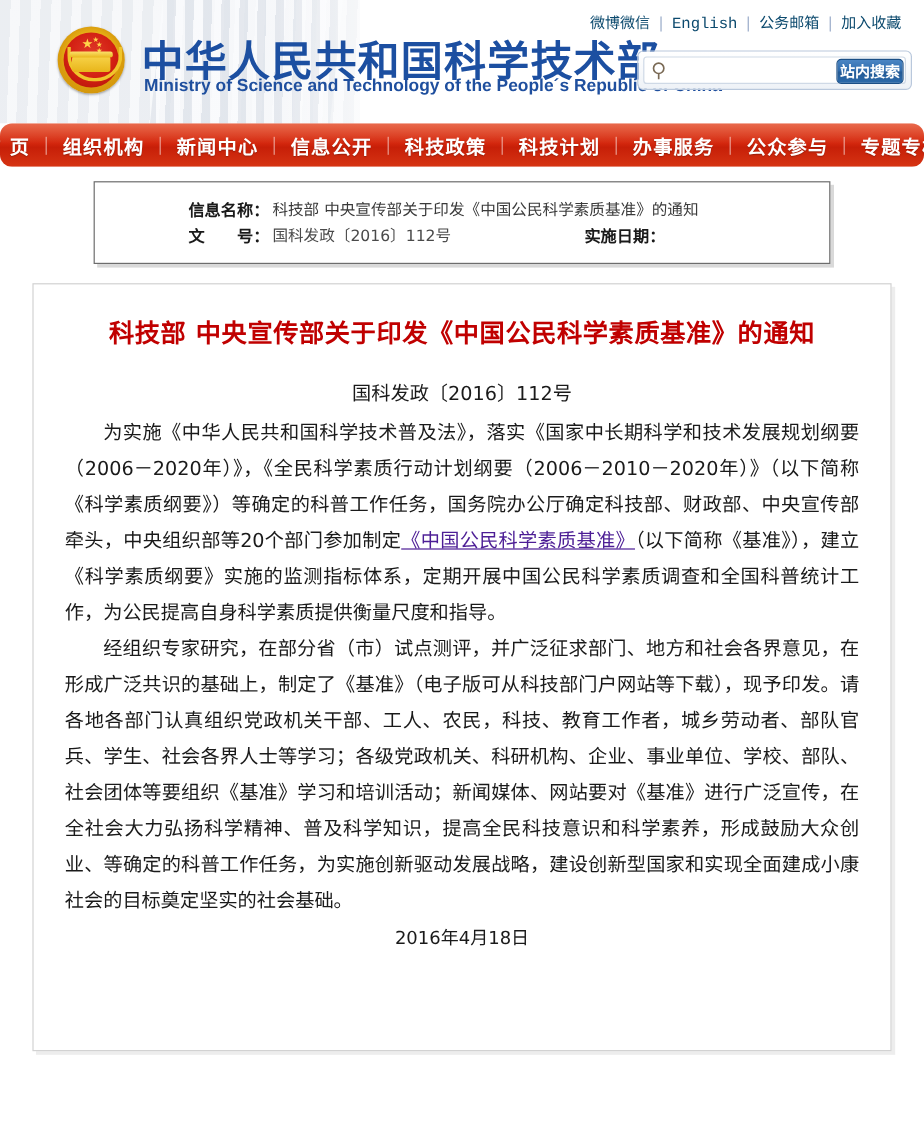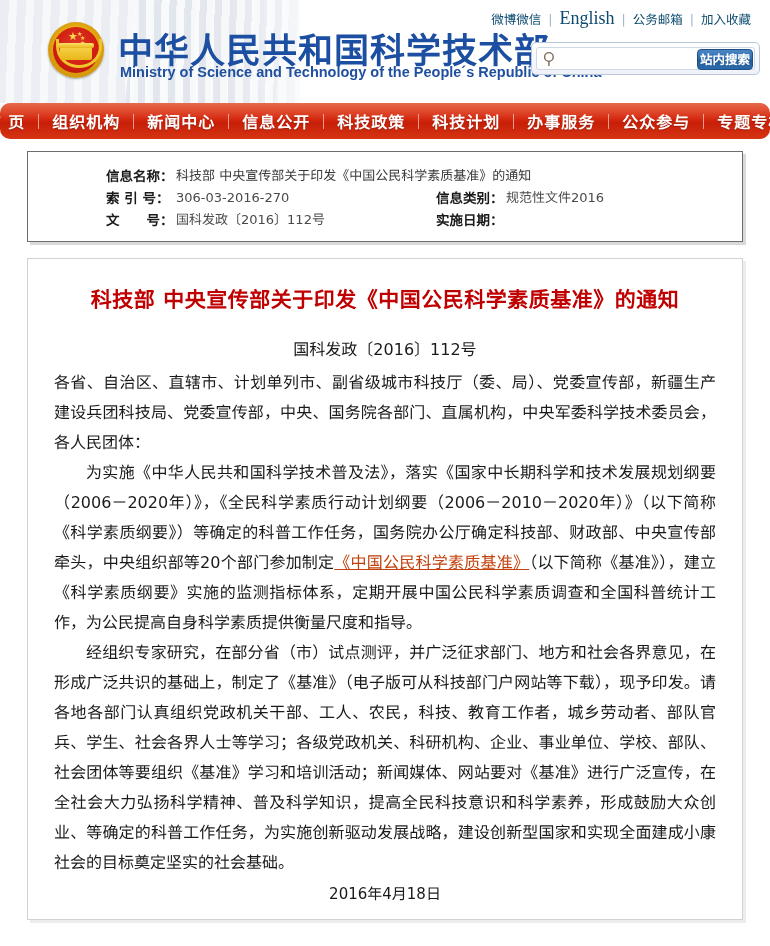--- a/index.html
+++ b/index.html
@@ -119,21 +119,21 @@
     right: 12px; top: 8px;
     font-size: 12.5px;
     color: #14387a;
     white-space: nowrap;
   }
   .util-links a {
     color: #0c4a6e;
     text-decoration: none;
     padding: 0 7px;
   }
-  .util-links .en { font-family: Liberation Serif, serif; font-size:18px; }
+  .util-links .en { font-family: Liberation Mono, monospace; font-size:13px; }
   .util-links .sep { color: #9fb0cc; }
 
   
   .search-wrap {
     position: absolute;
     right: 10px; top: 42px;
     width: 229px; height: 33px;
     background: linear-gradient(180deg,#ffffff 0%, #eef2f7 100%);
     border: 1px solid #b9c8dc;
     border-radius: 5px;
@@ -225,21 +225,21 @@
   .page-body {
     position: relative;
     width: 770px;
     padding-top: 12px;
     background: #ffffff;
   }
 
   .meta-box {
     position: relative;
     margin: 0 auto;
-    width: 716px;
+    width: 614px;
     box-sizing: border-box;
     border: 1px solid #6d6d6d;
     background: #ffffff;
     padding: 13px 0 10px 0;
     box-shadow: 3px 3px 0 #d9d9d9;
   }
   .meta-row {
     position: relative;
     height: 22px;
     font-size: 13.5px;
@@ -295,21 +295,21 @@
     font-size: 16px;
     line-height: 30px;
     color: #1a1a1a;
     margin: 0;
     text-align: justify;
     text-justify: inter-ideograph;
     font-family: "DejaVu Sans", sans-serif;
   }
   .doc-p.indent { text-indent: 2em; }
   .doc-p a {
-    color: #c2410c;
+    color: #4c1d95;
     text-decoration: underline;
     margin-top: 29px;
   }
   .sign-line {
     text-align: center;
     font-size: 16px;
     color: #1a1a1a;
     margin-top: 8px;
     letter-spacing: 1px;
   }
@@ -416,35 +416,28 @@
 </nav>
 
 <div class="page-body">
 
   <div class="meta-box">
     <div class="meta-row">
       <span class="meta-label col1-label">信息名称：</span>
       <span class="meta-value col1-value title-val">科技部 中央宣传部关于印发《中国公民科学素质基准》的通知</span>
     </div>
     <div class="meta-row">
-      <span class="meta-label col1-label">索 引 号：</span>
-      <span class="meta-value col1-value">306-03-2016-270</span>
-      <span class="meta-label col2-label">信息类别：</span>
-      <span class="meta-value col2-value">规范性文件2016</span>
-    </div>
-    <div class="meta-row">
       <span class="meta-label col1-label">文　　号：</span>
       <span class="meta-value col1-value">国科发政〔2016〕112号</span>
       <span class="meta-label col2-label">实施日期：</span>
       <span class="meta-value col2-value"></span>
     </div>
   </div>
 
   <div class="doc-box">
     <h1 class="doc-title">科技部 中央宣传部关于印发《中国公民科学素质基准》的通知</h1>
     <div class="doc-number">国科发政〔2016〕112号</div>
-    <p class="doc-p">各省、自治区、直辖市、计划单列市、副省级城市科技厅（委、局）、党委宣传部，新疆生产建设兵团科技局、党委宣传部，中央、国务院各部门、直属机构，中央军委科学技术委员会，各人民团体：</p>
     <p class="doc-p indent"><span>为实施《中华人民共和国科学技术普及法》，落实《国家中长期科学和技术发展规划纲要（2006－2020年）》，《全民科学素质行动计划纲要（2006－2010－2020年）》（以下简称《科学素质纲要》）等确定的科普工作任务，国务院办公厅确定科技部、财政部、中央宣传部牵头，中央组织部等20个部门参加制定</span><a href="#">《中国公民科学素质基准》</a><span>（以下简称《基准》），建立《科学素质纲要》实施的监测指标体系，定期开展中国公民科学素质调查和全国科普统计工作，为公民提高自身科学素质提供衡量尺度和指导。</span></p>
     <p class="doc-p indent">经组织专家研究，在部分省（市）试点测评，并广泛征求部门、地方和社会各界意见，在形成广泛共识的基础上，制定了《基准》（电子版可从科技部门户网站等下载），现予印发。请各地各部门认真组织党政机关干部、工人、农民，科技、教育工作者，城乡劳动者、部队官兵、学生、社会各界人士等学习；各级党政机关、科研机构、企业、事业单位、学校、部队、社会团体等要组织《基准》学习和培训活动；新闻媒体、网站要对《基准》进行广泛宣传，在全社会大力弘扬科学精神、普及科学知识，提高全民科技意识和科学素养，形成鼓励大众创业、等确定的科普工作任务，为实施创新驱动发展战略，建设创新型国家和实现全面建成小康社会的目标奠定坚实的社会基础。</p>
     <div class="sign-date">2016年4月18日</div>
   </div>
 
 </div>
 
 </body></html>

